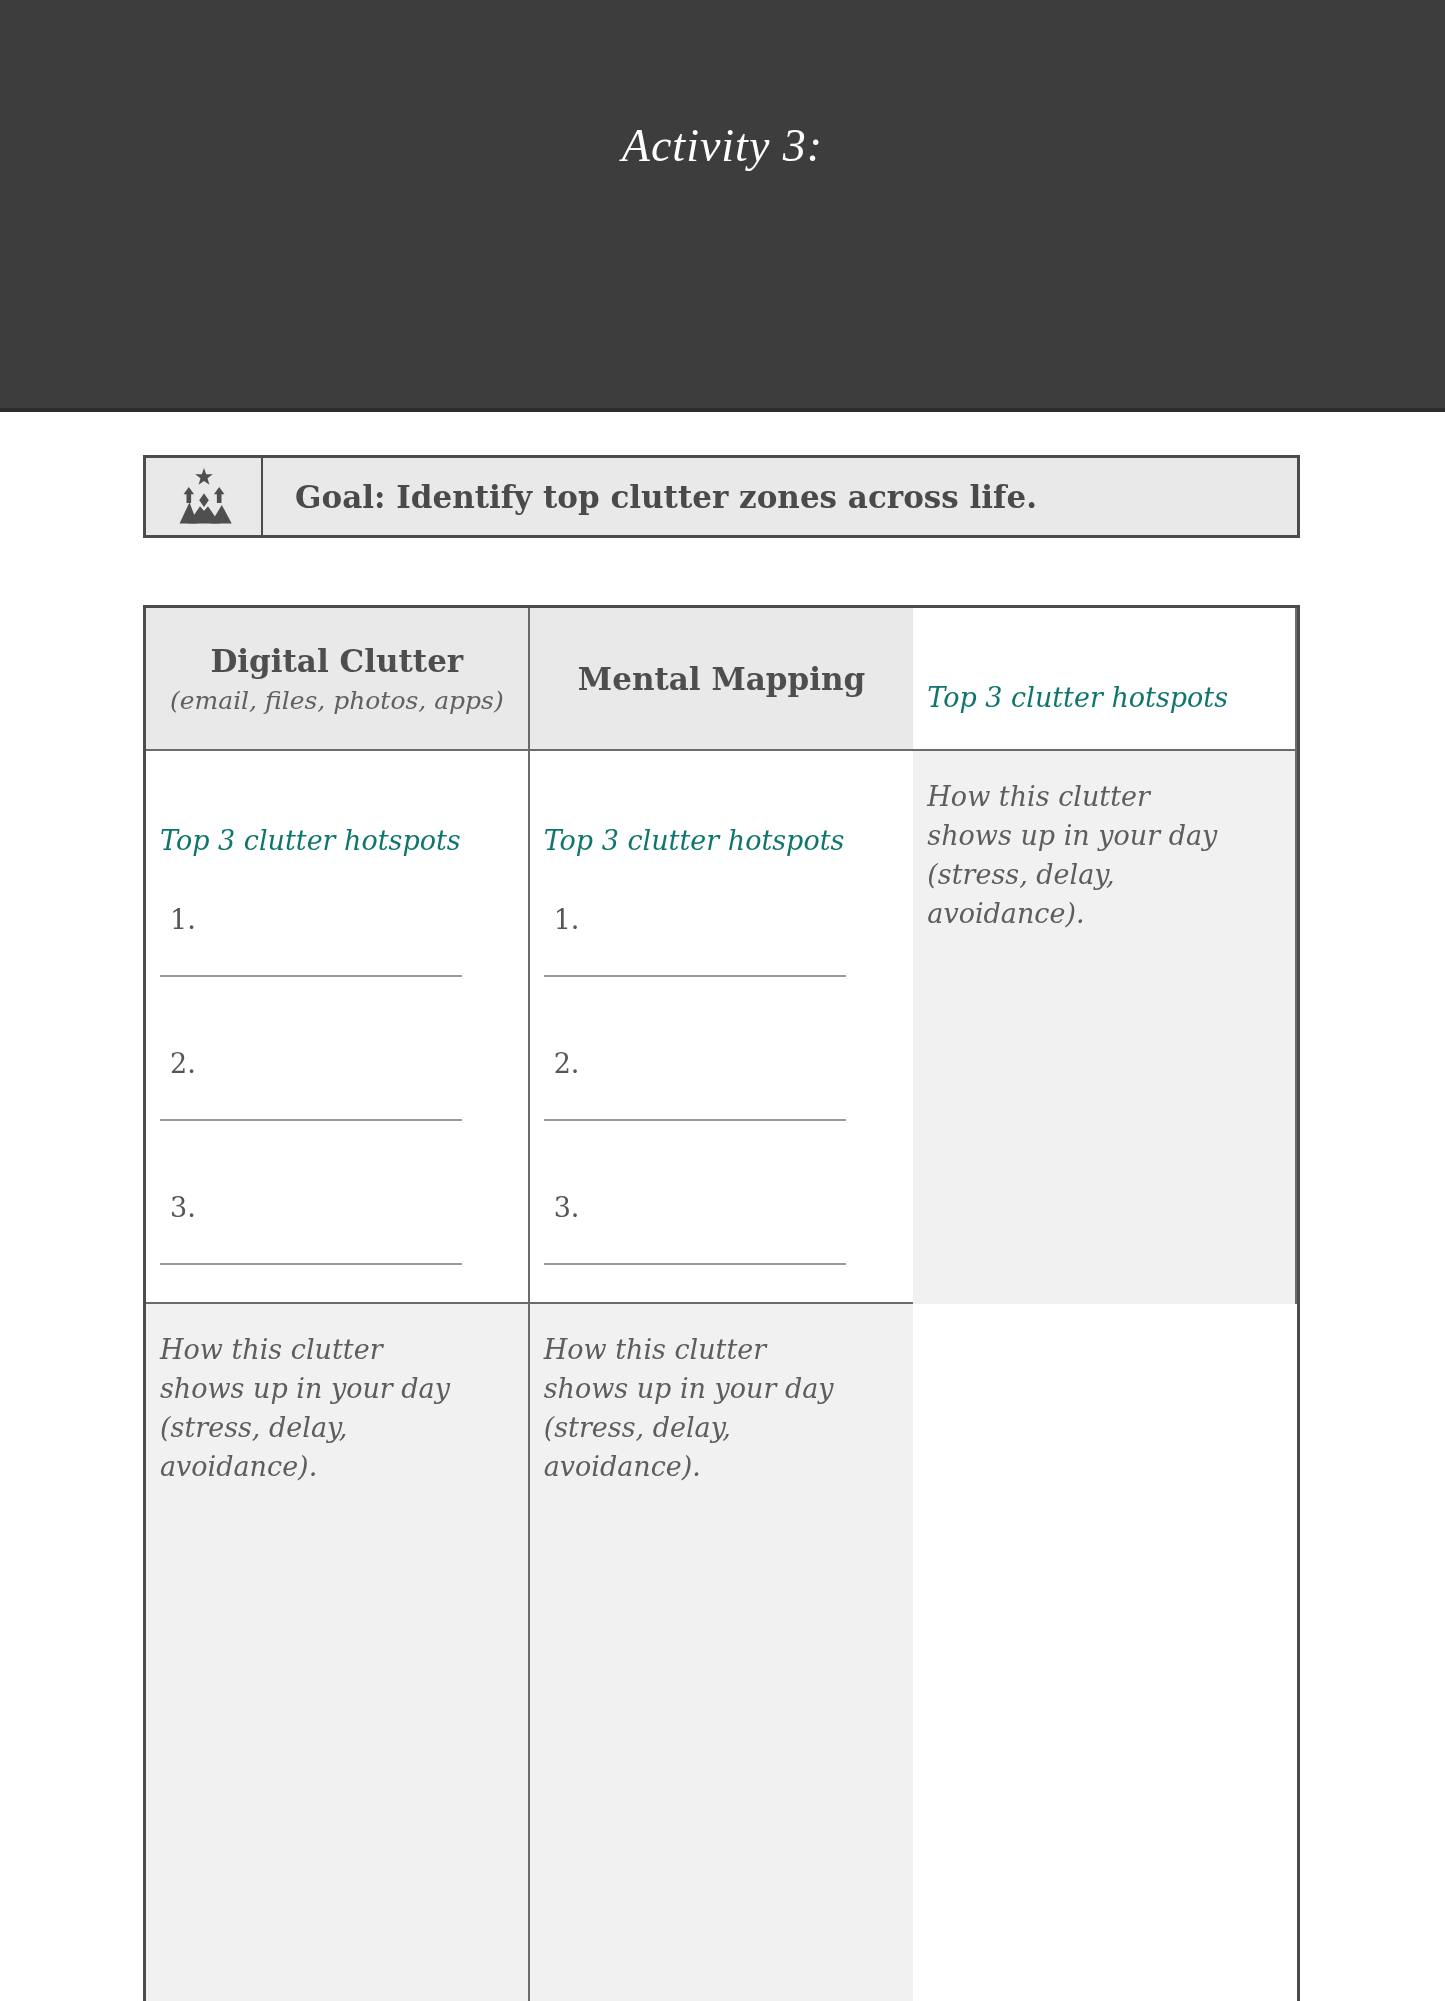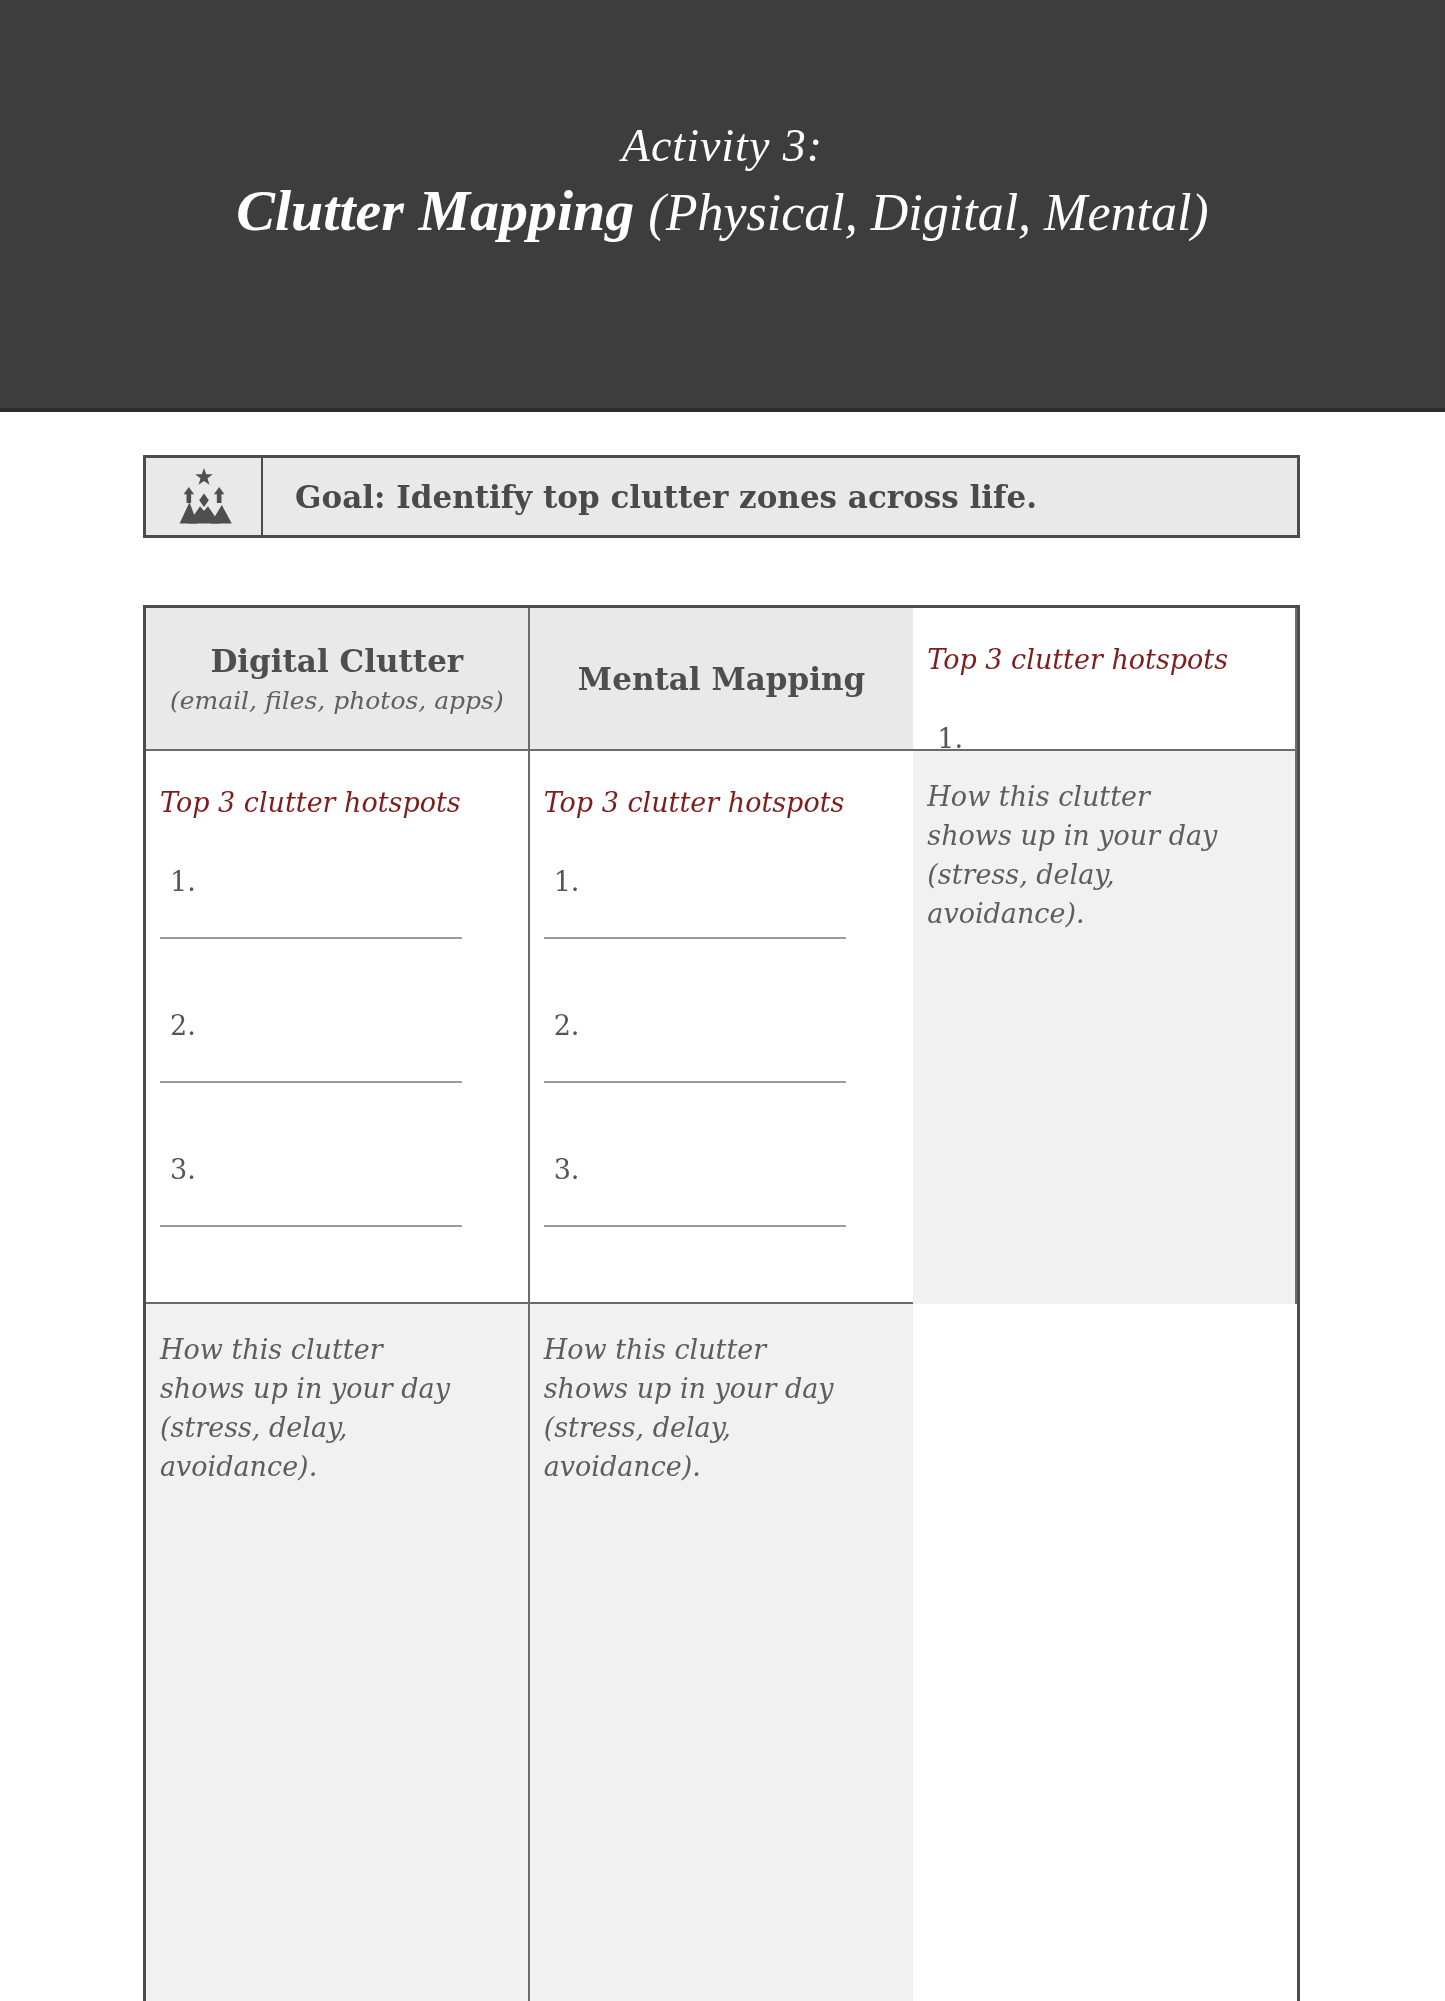--- a/index.html
+++ b/index.html
@@ -97,22 +97,23 @@
   }
 
   .cell.body {
     background: #ffffff;
     padding: 34px 0 0 10px;
   }
   .hs-title {
     font-style: italic;
     font-size: 27px;
     line-height: 36px;
-    color: #7f1d1d;
+    color: #0f766e;
     margin-left: 4px;
+    margin-top: 38px;
   }
   .nb { margin-top: 44px; }
   .nb + .nb { margin-top: 70px; }
   .nb .num {
     font-size: 27px;
     line-height: 34px;
     color: #565656;
     margin-left: 14px;
   }
   .nb .line {
@@ -133,23 +134,20 @@
     color: #5d5d5d;
   }
 </style>
 </head>
 <body>
 
 <div class="page">
 
   <header class="band">
     <div class="t1">Activity 3:</div>
-    <div class="t2">
-      <span class="t2b">Clutter Mapping</span><span class="t2r">(Physical, Digital, Mental)</span>
-    </div>
   </header>
 
   <section class="goal">
     <div class="goal-icon-cell">
       <svg viewBox="0 0 100 100" aria-hidden="true">
         <g fill="#4f4f4f">
           <polygon points="50,6 53.3,15.5 63.3,15.7 55.3,21.7 58.2,31.3 50,25.6 41.8,31.3 44.7,21.7 36.7,15.7 46.7,15.5"></polygon>
           <polygon points="19,46 27,35 35,46 30.5,46 30.5,59 23.5,59 23.5,46"></polygon>
           <polygon points="65,46 73,35 81,46 76.5,46 76.5,59 69.5,59 69.5,46"></polygon>
           <polygon points="13,90 28,58 40,90"></polygon>

